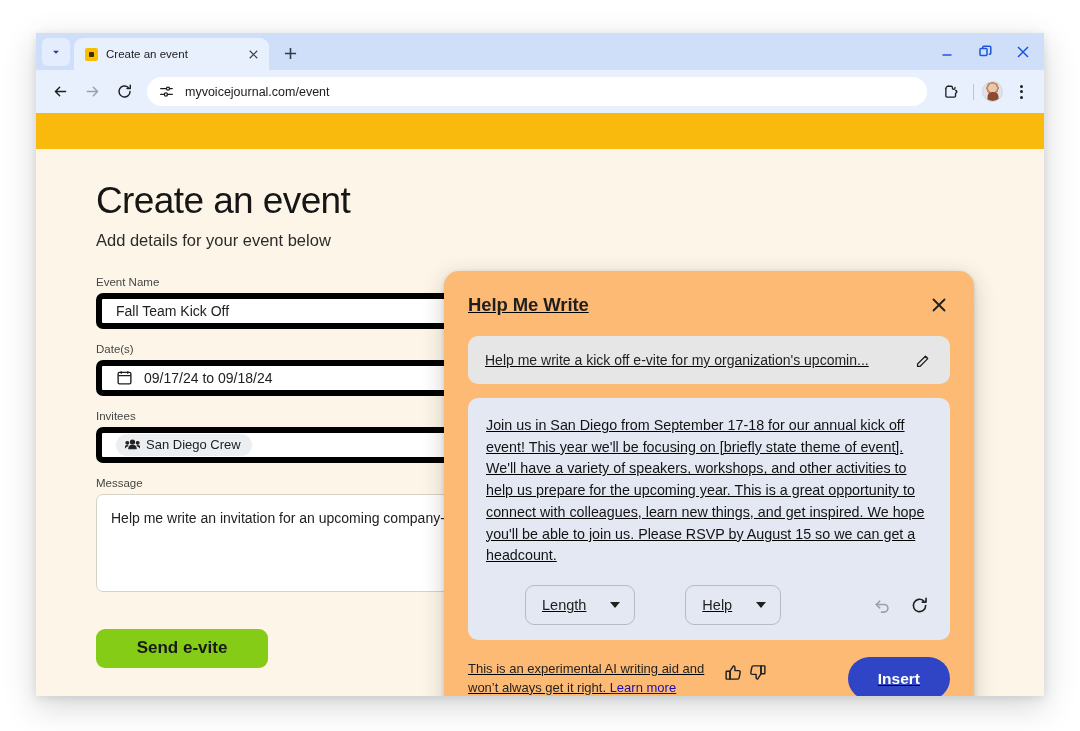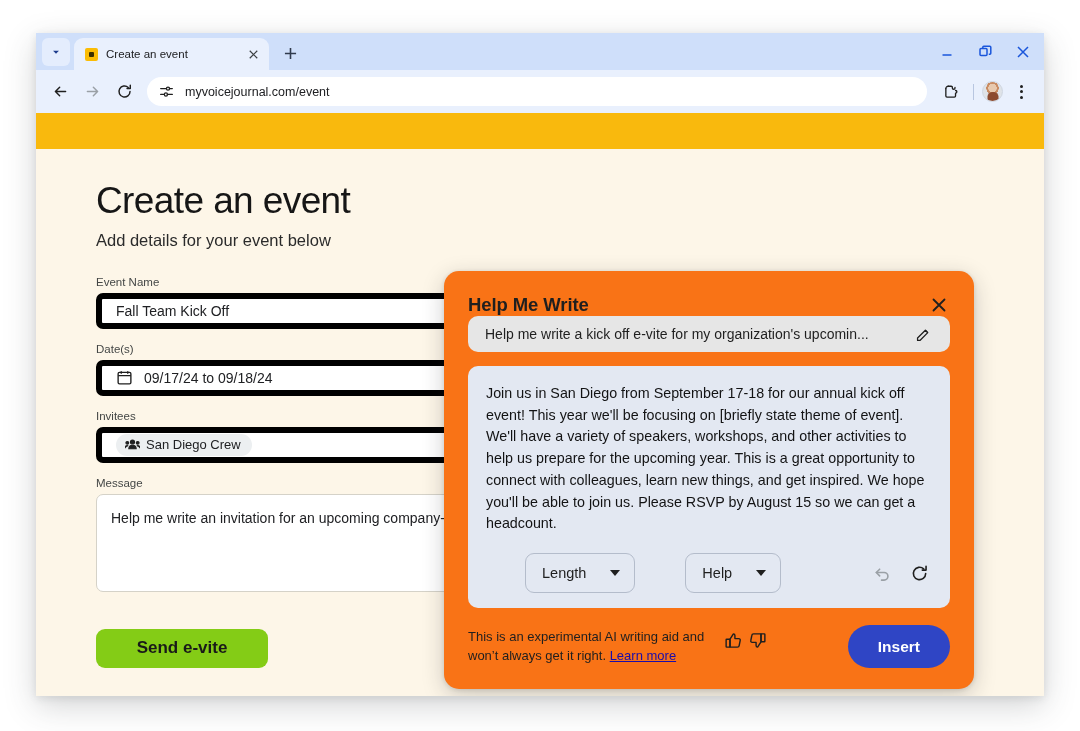--- a/index.html
+++ b/index.html
@@ -264,41 +264,43 @@
     color: #191919;
     cursor: pointer;
   }
 
   
   .hmw {
     position: absolute;
     left: 408px;
     top: 158px;
     width: 530px;
-    background: #f97316;
+    background: #fdba74;
     border-radius: 15px;
     box-shadow: 0 6px 22px rgba(32,33,36,.22), 0 1px 4px rgba(32,33,36,.14);
     padding: 23px 24px 21px 24px;
+    text-decoration: underline;
   }
   .hmw-head {
     display: flex;
     align-items: flex-start;
     justify-content: space-between;
   }
   .hmw-title {
     font-size: 18.5px;
     font-weight: 700;
     color: #1f1f1f;
     letter-spacing: -0.1px;
   }
   .hmw-close { width: 22px; height: 22px; display:flex; align-items:center; justify-content:center; cursor:pointer; }
   .hmw-close svg { width: 14px; height: 14px; stroke:#1f1f1f; stroke-width:1.8; stroke-linecap:round; }
 
   .prompt-row {
-    height: 36px;
+    margin-top: 20px;
+    height: 48px;
     background: #e6e6e6;
     border-radius: 10px;
     display: flex;
     align-items: center;
     padding: 0 17px;
     gap: 4px;
     cursor: pointer;
   }
   .prompt-text {
     flex: 1;

